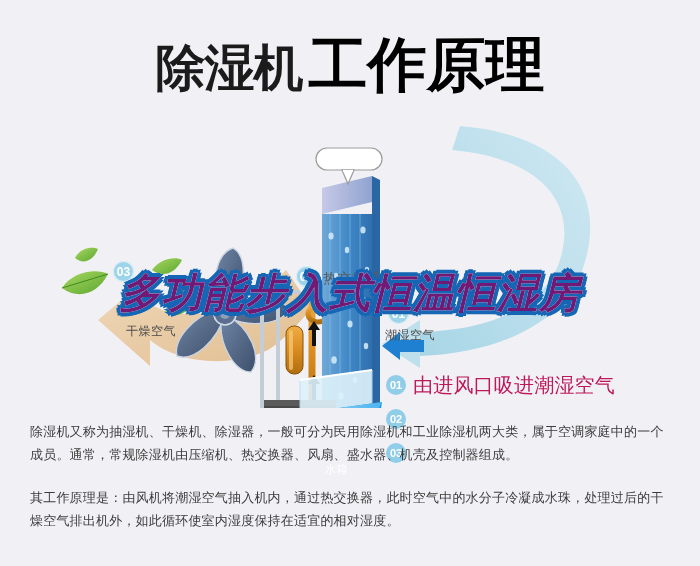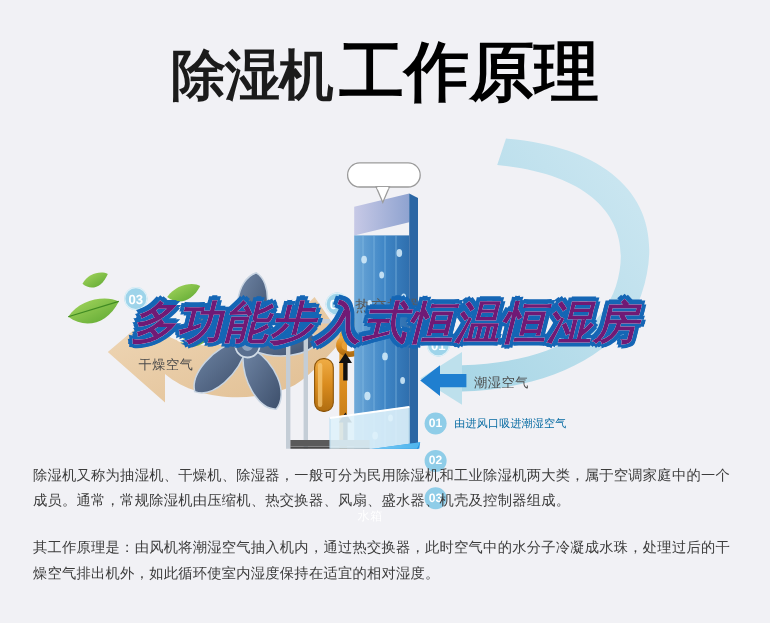--- a/index.html
+++ b/index.html
@@ -32,21 +32,21 @@
   .stage{position:absolute;left:0;top:118px;width:700px;height:290px;}
   .stage svg{position:absolute;left:0;top:0;}
 
   
   .dlabel{
     position:absolute;font-size:12px;color:#4a4a4a;
     font-family:"Liberation Sans","DejaVu Sans",sans-serif;
     white-space:nowrap;letter-spacing:.5px;
   }
   .lbl-dry{left:126px;top:205px;text-align:right;}
-  .lbl-wet{left:385px;top:222px;margin-left:46px;}
+  .lbl-wet{left:385px;top:209px;}
   .lbl-tank{left:325px;top:344px;color:#ffffff;font-size:11px;}
   .callout-text{
     position:absolute;left:323px;top:152px;font-size:14px;color:#5a5a5a;
     letter-spacing:.5px;white-space:nowrap;
   }
 
   
   .badge{
     position:absolute;width:21px;height:21px;border-radius:50%;
     background:#9ed4ea;color:#ffffff;font-size:12px;font-weight:700;
@@ -63,21 +63,21 @@
   .legend-row{
     display:flex;align-items:center;height:34px;white-space:nowrap;
   }
   .legend-badge{
     width:20px;height:20px;border-radius:50%;
     background:#8fcde8;color:#fff;font-size:11px;font-weight:700;
     display:flex;align-items:center;justify-content:center;flex:0 0 auto;
     margin-right:7px;
   }
   .legend-text{
-    font-size:10px;color:#0369a1;letter-spacing:.2px;
+    font-size:20px;color:#be185d;letter-spacing:.2px;
     font-family:"Liberation Sans","DejaVu Sans",sans-serif;
   }
 
   
   .overlay{
     position:absolute;left:0;top:266px;width:700px;text-align:center;
     pointer-events:none;z-index:40;
   }
   .overlay span{
     display:inline-block;

